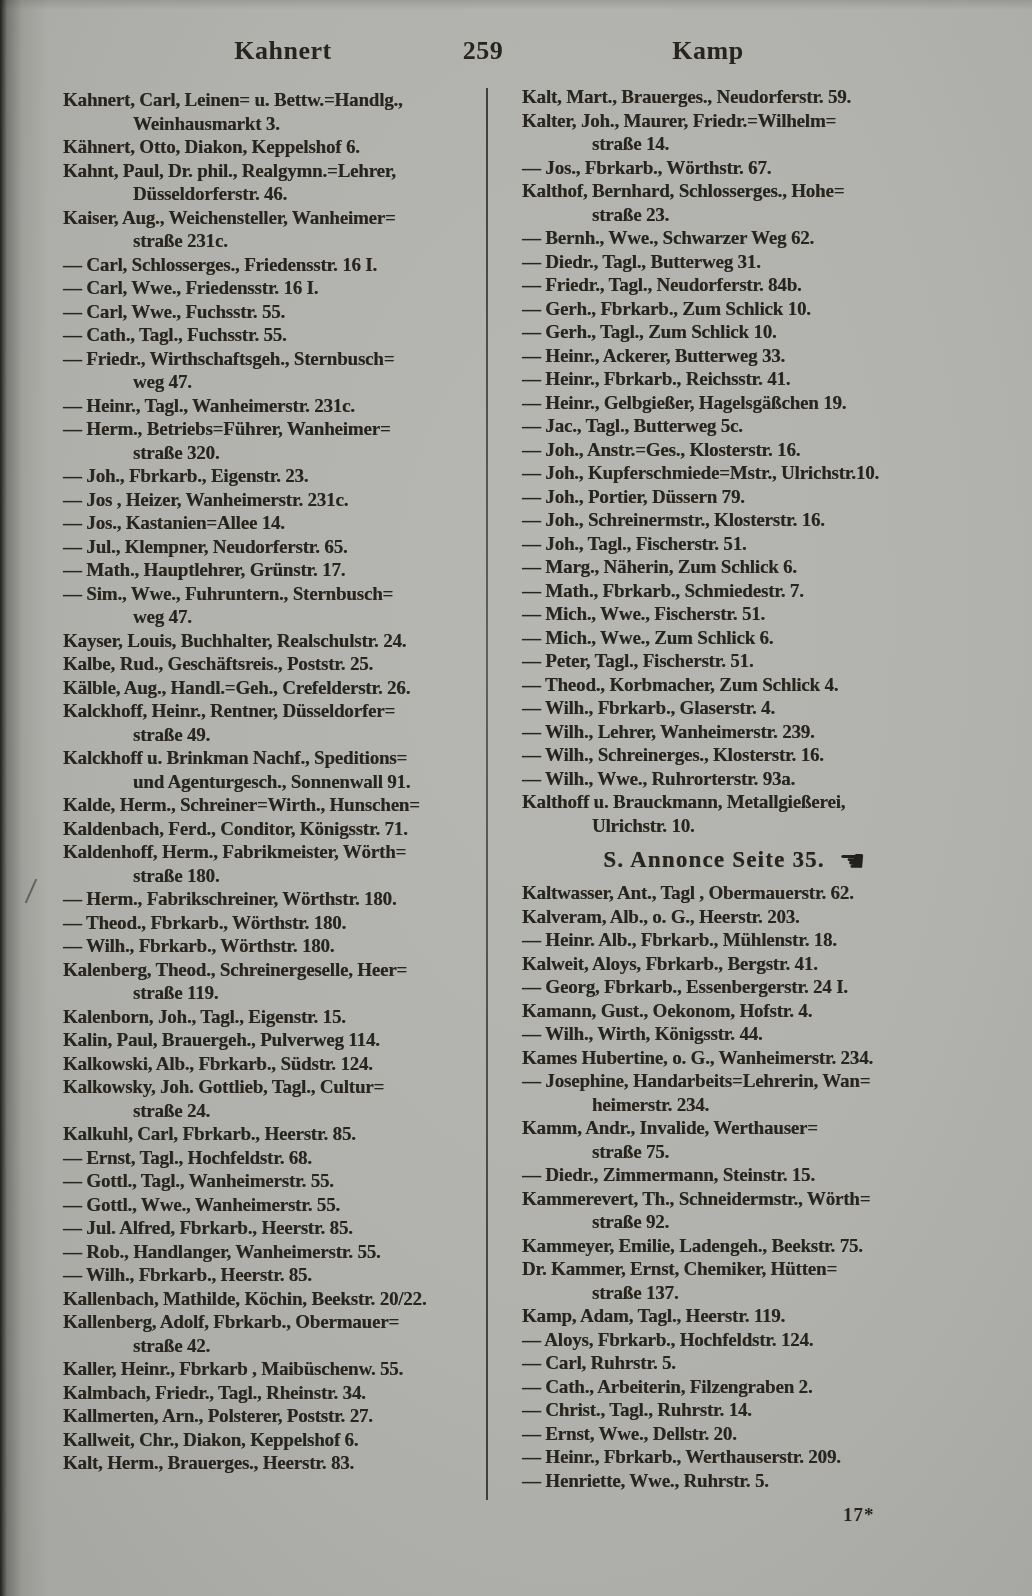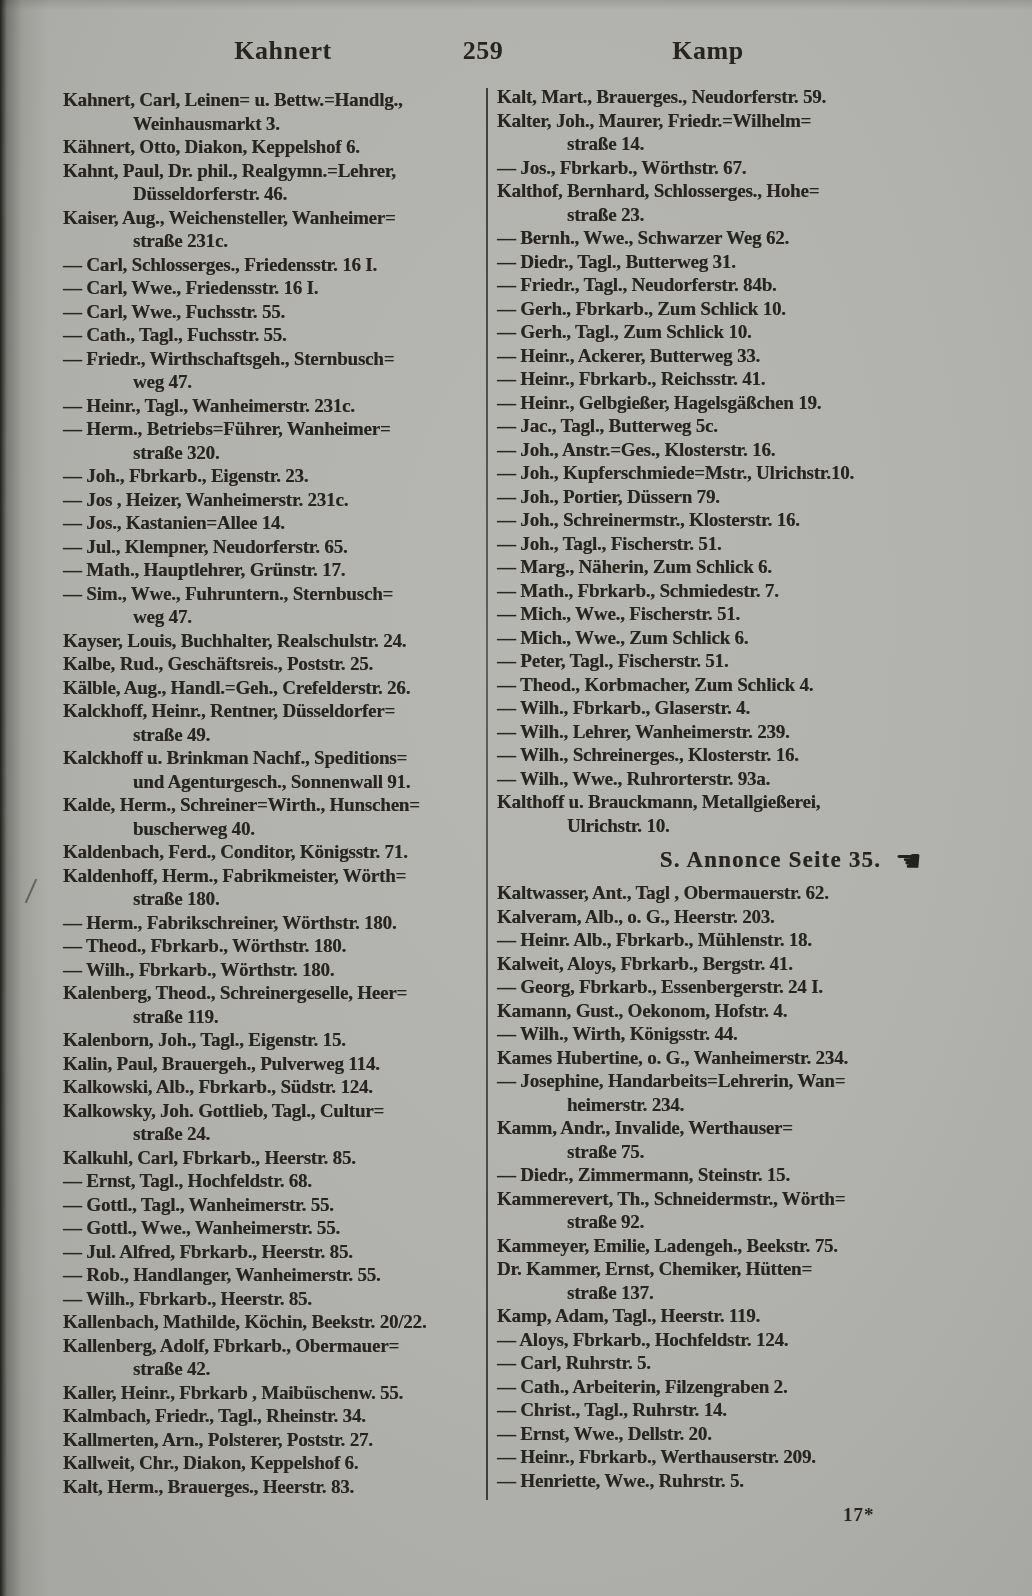--- a/index.html
+++ b/index.html
@@ -25,30 +25,30 @@
   }
   .hdr-left{left:283px;}
   .hdr-num{left:483px;font-weight:700;letter-spacing:1px;}
   .hdr-right{left:708px;}
   .divider{
     position:absolute;left:486px;top:88px;width:2px;height:1412px;
     background:linear-gradient(180deg, rgba(25,24,22,0.75) 0%, rgba(25,24,22,0.55) 40%, rgba(25,24,22,0.75) 100%);
   }
   .col{position:absolute;top:88px;}
   .col-left{left:45px;width:438px;margin-left:18px;}
-  .col-right{left:497px;top:85px;width:425px;}
+  .col-right{left:522px;top:85px;width:425px;}
   .entry{margin:0;}
   .line{
     font-size:19px;line-height:23.5px;font-weight:700;
     letter-spacing:-0.2px;white-space:nowrap;
     text-shadow:0.3px 0.3px 0 rgba(40,36,30,0.45);
   }
   .line.cont{padding-left:70px;}
   .annonce{
-    margin:10px 0 8px 0;text-align:right;white-space:nowrap;
+    margin:10px 0 8px 0;text-align:center;white-space:nowrap;
   }
   .annonce .annonce-text{
     font-size:23px;font-weight:700;letter-spacing:1.2px;
     text-shadow:0.4px 0.4px 0 rgba(40,36,30,0.5);
   }
   .manicule{
     font-family:"DejaVu Sans", sans-serif;
     font-size:30px;line-height:23px;vertical-align:-4px;
     margin-left:14px;color:#23211d;
   }
@@ -145,21 +145,20 @@
       <div class="entry">
         <div class="line">Kalckhoff, Heinr., Rentner, Düsseldorfer=</div>
         <div class="line cont">straße 49.</div>
       </div>
       <div class="entry">
         <div class="line">Kalckhoff u. Brinkman Nachf., Speditions=</div>
         <div class="line cont">und Agenturgesch., Sonnenwall 91.</div>
       </div>
       <div class="entry">
         <div class="line">Kalde, Herm., Schreiner=Wirth., Hunschen=</div>
-        <div class="line cont">buscherweg 40.</div>
       </div>
       <div class="entry">
         <div class="line">Kaldenbach, Ferd., Conditor, Königsstr. 71.</div>
       </div>
       <div class="entry">
         <div class="line">Kaldenhoff, Herm., Fabrikmeister, Wörth=</div>
         <div class="line cont">straße 180.</div>
       </div>
       <div class="entry">
         <div class="line">— Herm., Fabrikschreiner, Wörthstr. 180.</div>

